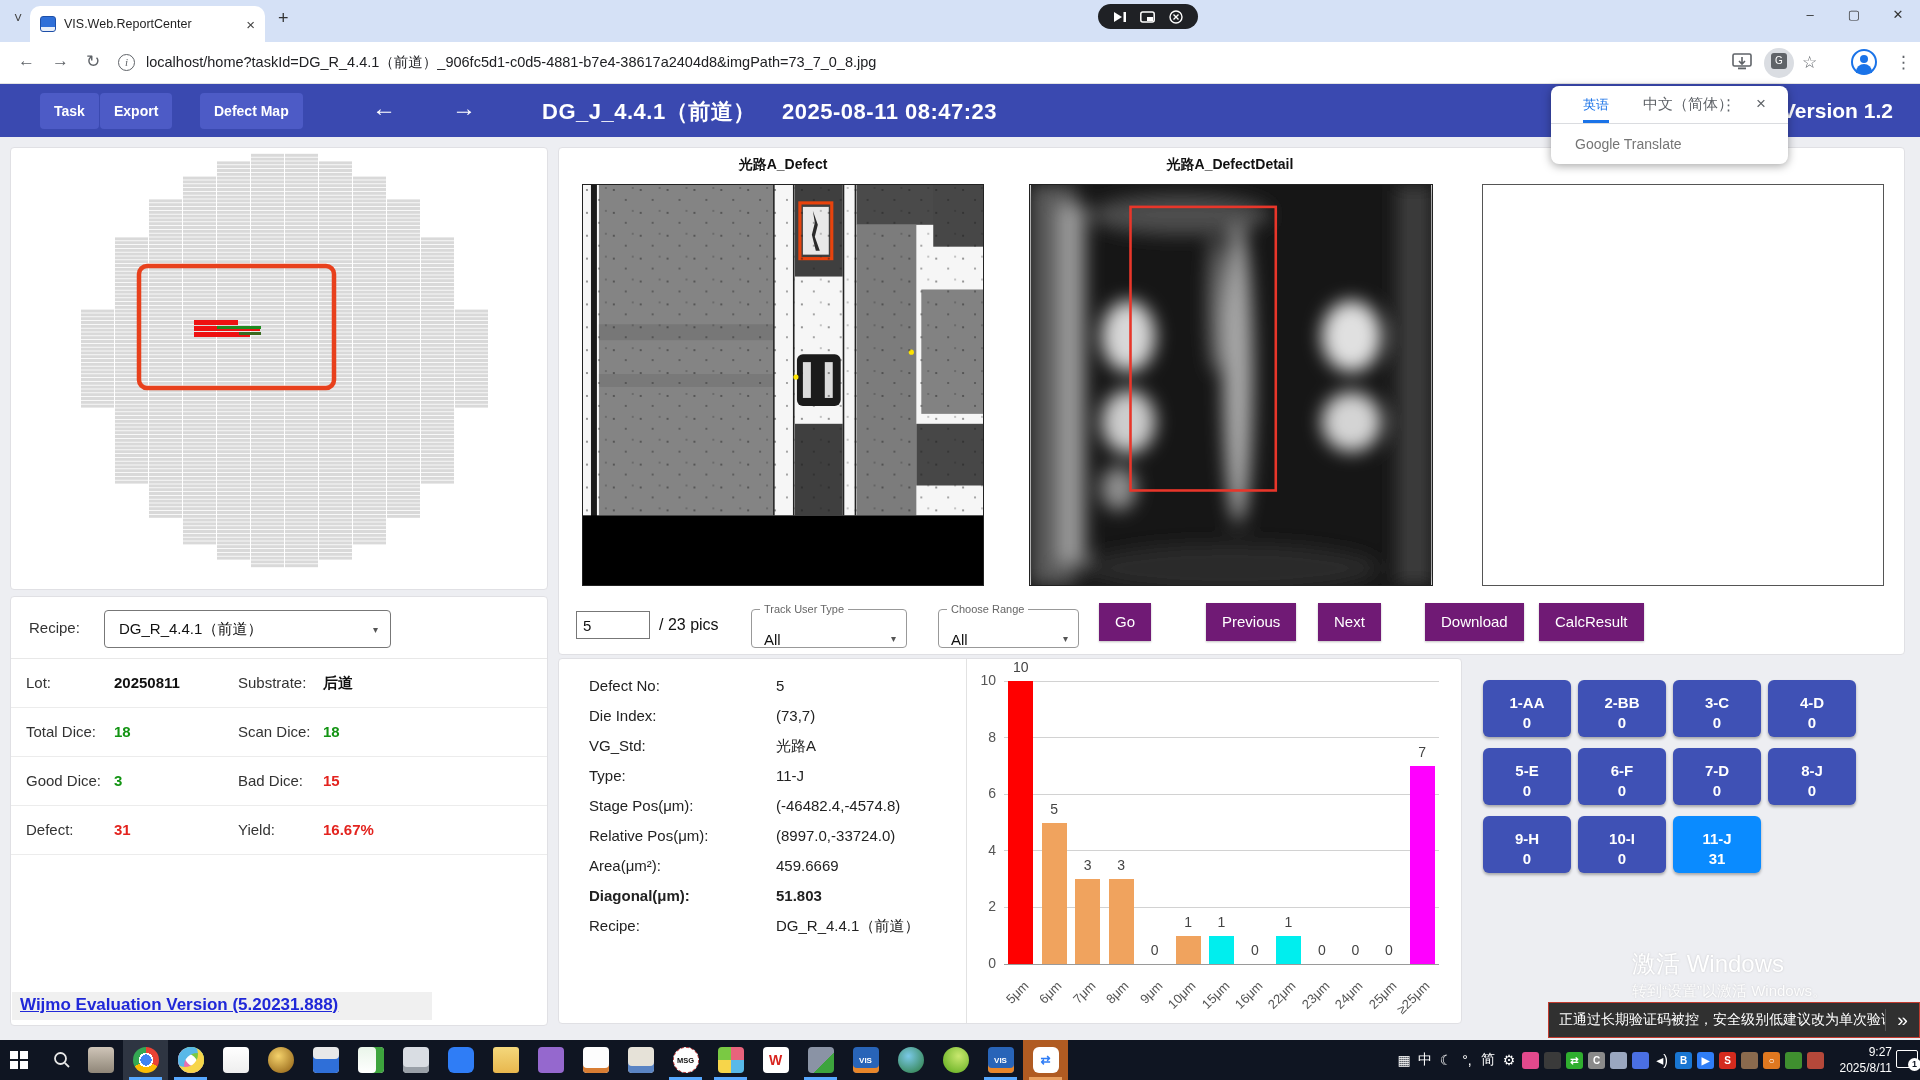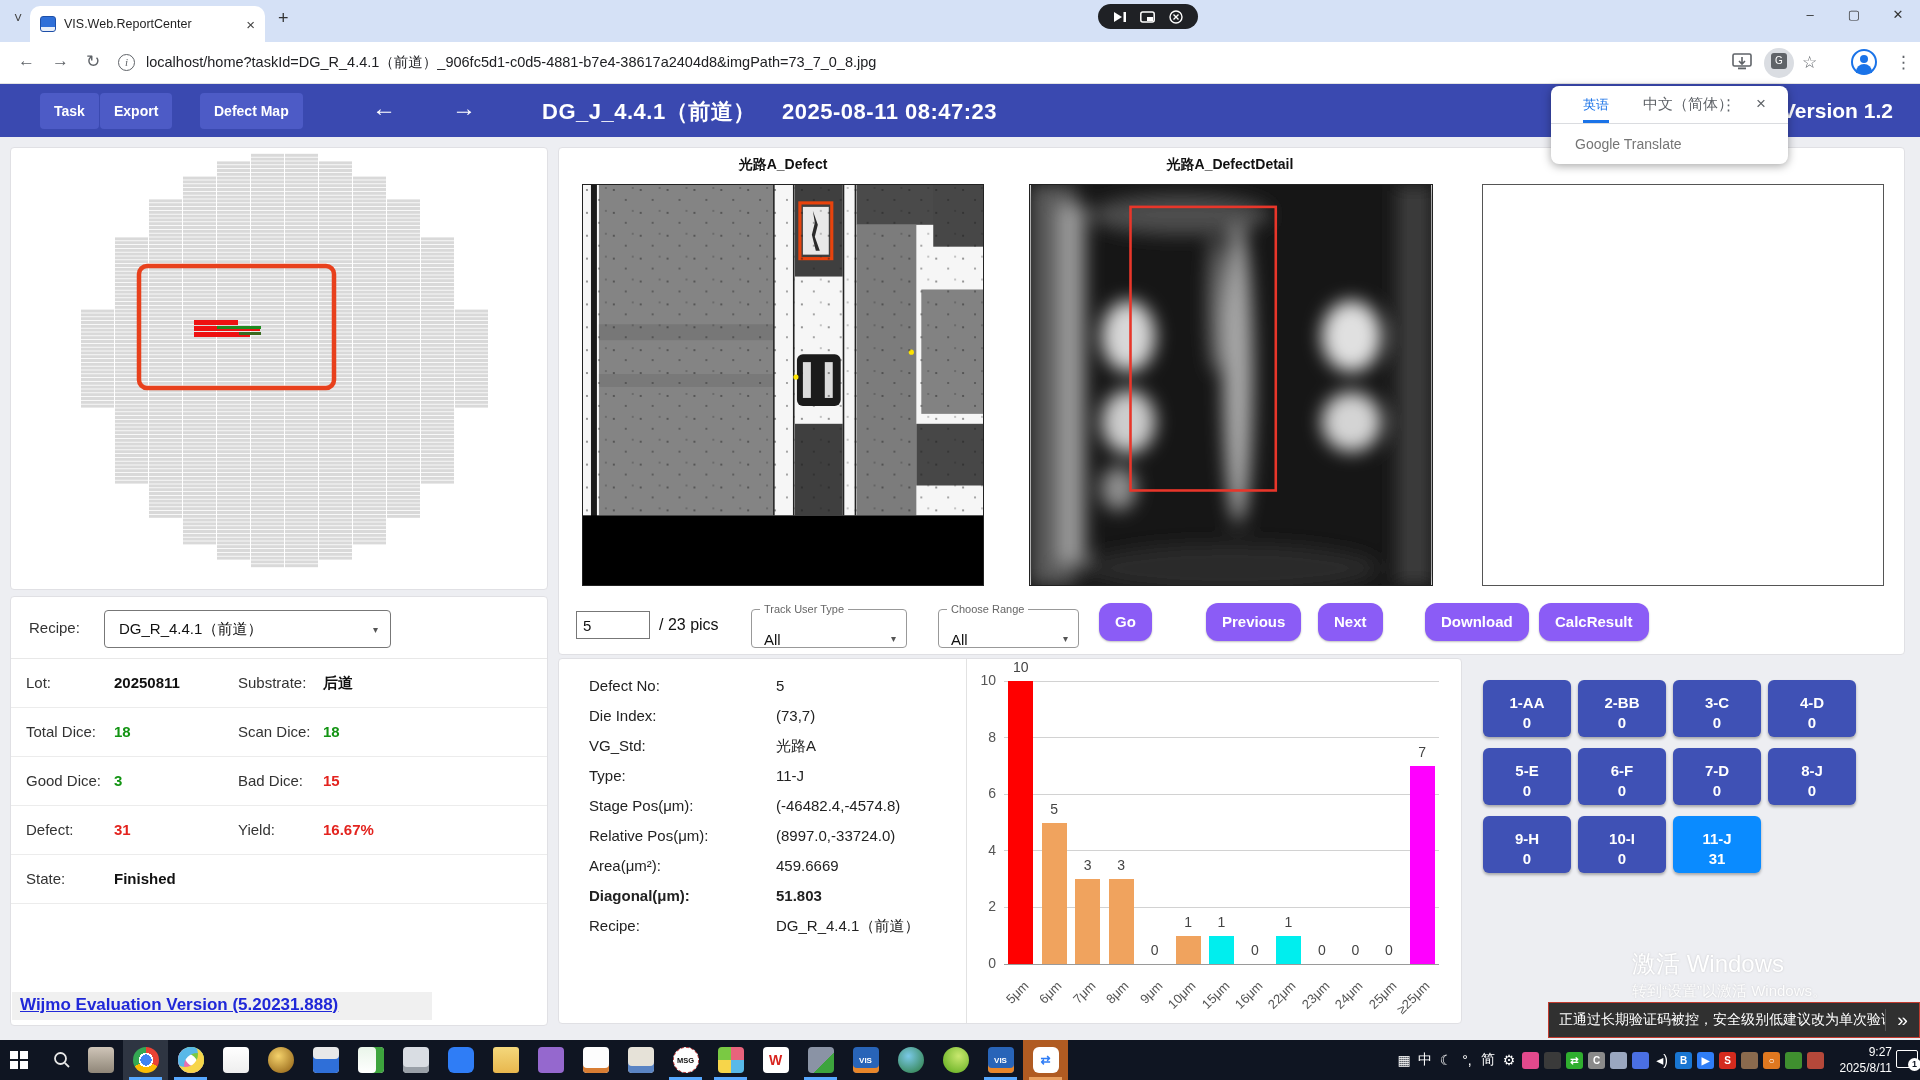--- a/index.html
+++ b/index.html
@@ -59,21 +59,21 @@
   .img-box svg { display:block; }
   #img-box3 { border:1px solid #555; }
 
   
   .pg-input { position:absolute; left:17px; top:463px; width:74px; height:28px; border:1px solid #777; font-size:15px; padding-left:6px; color:#111; background:#fff; }
   .pics { position:absolute; left:100px; top:468px; font-size:16px; color:#111; }
   .fieldset { position:absolute; top:455px; height:45px; border:1px solid #999; border-radius:4px; background:#fff; }
   .fieldset legend { margin-left:8px; padding:0 4px; font-size:11px; color:#666; }
   .fs-val { position:absolute; left:12px; top:16px; font-size:15px; color:#111; }
   .fs-caret { position:absolute; right:10px; top:18px; font-size:10px; color:#555; }
-  .abtn { position:absolute; top:455px; height:38px; background:#8b5cf6; color:#fff; font-weight:bold; font-size:15px; border:none; border-radius:12px; padding:0 16px; line-height:38px; box-shadow:0 1px 2px rgba(0,0,0,.25); }
+  .abtn { position:absolute; top:455px; height:38px; background:#701a75; color:#fff; font-weight:normal; font-size:15px; border:none; border-radius:0; padding:0 16px; line-height:38px; box-shadow:0 1px 2px rgba(0,0,0,.25); }
 
   
   #stats-card { left:10px; top:596px; width:538px; height:430px; }
   .recipe-row { position:relative; height:62px; border-bottom:1px solid #e8e8e8; }
   .recipe-label { position:absolute; left:18px; top:22px; font-size:15px; color:#333; }
   .recipe-select { position:absolute; left:93px; top:13px; width:287px; height:38px; border:1px solid #777; border-radius:4px; background:#fff; }
   .recipe-val { position:absolute; left:14px; top:9px; font-size:15px; color:#111; }
   .recipe-caret { position:absolute; right:12px; top:13px; font-size:10px; color:#555; }
   .stat-row { position:relative; height:49px; border-bottom:1px solid #ececec; }
   .stat-row span { position:absolute; top:15px; font-size:15px; }
@@ -449,26 +449,20 @@
           <span class="sv1 c-g">3</span>
           <span class="sl2">Bad Dice:</span>
           <span class="sv2 c-r">15</span>
         </div>
         <div class="stat-row">
           <span class="sl1">Defect:</span>
           <span class="sv1 c-r">31</span>
           <span class="sl2">Yield:</span>
           <span class="sv2 c-r">16.67%</span>
         </div>
-        <div class="stat-row">
-          <span class="sl1">State:</span>
-          <span class="sv1 c-k">Finished</span>
-          <span class="sl2"></span>
-          <span class="sv2 c-k"></span>
-        </div>
       </div>
     <div class="wijmo-strip">
       <a class="wijmo-link">Wijmo Evaluation Version (5.20231.888)</a>
     </div>
   </div>
 
   <div class="card" id="detail-card">
     <div id="detail-rows">
         <div class="detail-row" style="top: 18px;">
           <span class="dl">Defect No:</span>

